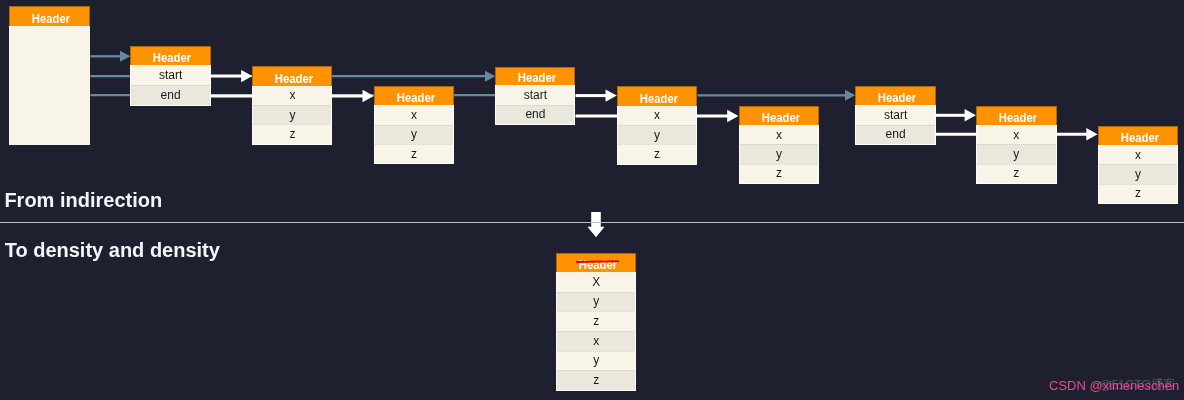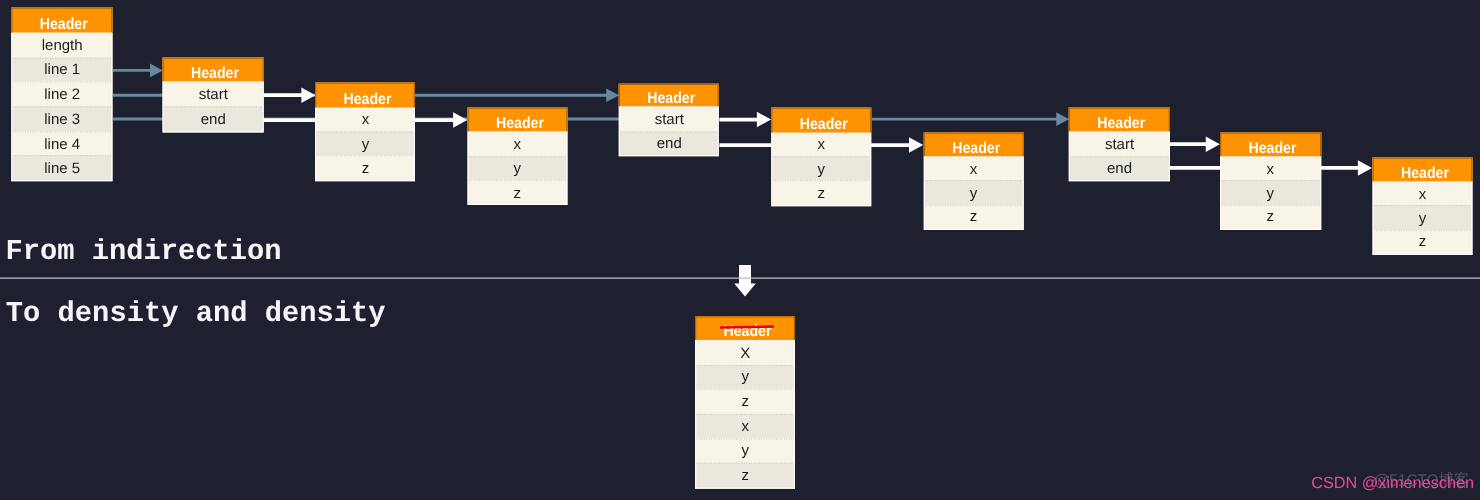--- a/index.html
+++ b/index.html
@@ -29,21 +29,21 @@
     text-align:center;color:var(--cell-text,#1a1a1a);font-size:12px;
     display:flex;align-items:center;justify-content:center;
   }
   .node .cell.alt{background:var(--cell-dark,#eae8dd);}
   .node .cell.lt{background:var(--cell-light,#f8f5e8);}
   .node .cell.sep{position:relative;}
   .node .cell.sep::before{content:'';position:absolute;left:0;right:0;top:0;height:1px;
     background-image:linear-gradient(to right,#aeac9a 45%,rgba(0,0,0,0) 0%);
     background-size:2px 1px;background-repeat:repeat-x;opacity:.50;}
   .strike{position:absolute;background:#ff0000;height:2px;transform-origin:left center;}
-  .caption{position:absolute;color:var(--caption-text,#f4f5f8);font-weight:bold;font-size:23px;line-height:1;white-space:nowrap;font-family:Liberation Mono, monospace;}
+  .caption{position:absolute;color:var(--caption-text,#f4f5f8);font-weight:bold;font-size:20px;line-height:1;white-space:nowrap;}
   .divider{position:absolute;background:var(--divider,#bcc0cc);height:1.45px;}
   .wm{position:absolute;white-space:nowrap;font-size:15px;}
   .wm1{color:#ec4899;}
   .wm2{color:rgba(190,196,212,0.30);transform:scaleX(0.905);transform-origin:left center;}
 </style>
 </head>
 <body style="background: rgb(30, 32, 48);">
 
 <div id="stage">
   <svg class="wires" viewBox="0 0 1184 400">
@@ -65,40 +65,20 @@
       <line x1="935.9" y1="115.3" x2="965.6" y2="115.3" stroke="#ffffff" stroke-width="3"></line>
       <polygon points="964.6,109.1 975.9,115.3 964.6,121.5" fill="#ffffff"></polygon>
       <line x1="935.9" y1="134.3" x2="1087.3" y2="134.3" stroke="#ffffff" stroke-width="3"></line>
       <polygon points="1086.3,128.10000000000002 1097.6,134.3 1086.3,140.5" fill="#ffffff"></polygon>
     </svg>
   <div id="nodes">
       <div class="node" style="left: 9.1px; top: 6.3px; width: 81.3px; height: 139px;">
         <div class="hdr" style="height: 19.6px;">
           <span>Header</span>
         </div>
-        <div class="body" style="height: 119.4px;">
-          <div class="cell lt" style="height: 19.7333px;">
-            <span>length</span>
-          </div>
-          <div class="cell alt sep" style="height: 19.7333px;">
-            <span>line 1</span>
-          </div>
-          <div class="cell lt sep" style="height: 19.7333px;">
-            <span>line 2</span>
-          </div>
-          <div class="cell alt sep" style="height: 19.7333px;">
-            <span>line 3</span>
-          </div>
-          <div class="cell lt sep" style="height: 19.7333px;">
-            <span>line 4</span>
-          </div>
-          <div class="cell alt sep" style="height: 19.7333px;">
-            <span>line 5</span>
-          </div>
-        </div>
       </div>
       <div class="node" style="left: 130.3px; top: 45.8px; width: 80.6px; height: 60px;">
         <div class="hdr" style="height: 19.4px;">
           <span>Header</span>
         </div>
         <div class="body" style="height: 40.6px;">
           <div class="cell lt" style="height: 19.8px;">
             <span>start</span>
           </div>
           <div class="cell alt sep" style="height: 19.8px;">

